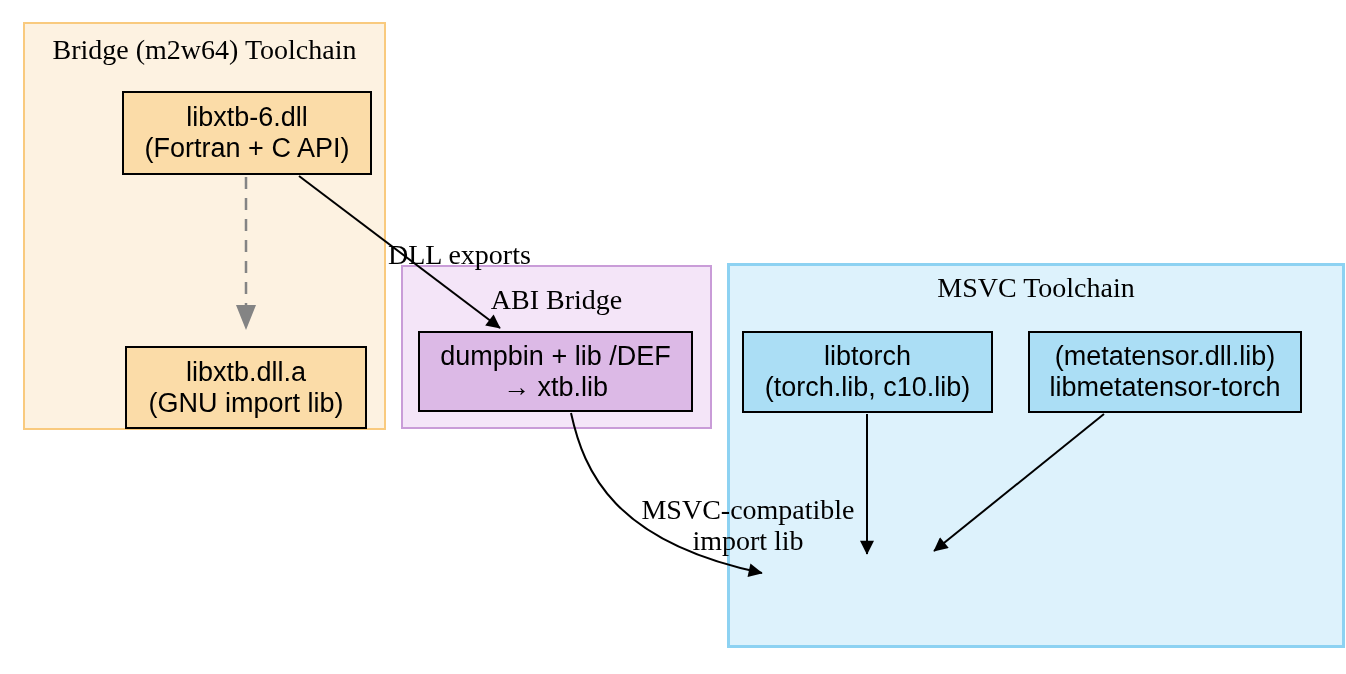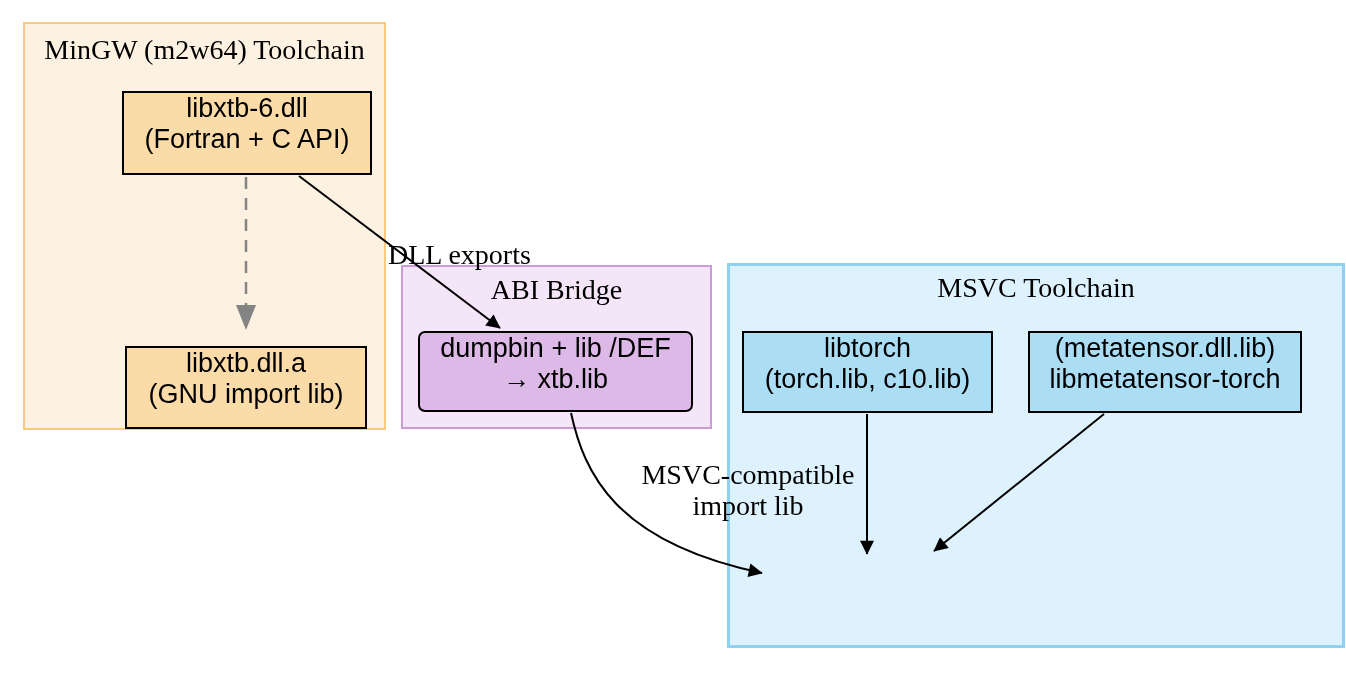--- a/index.html
+++ b/index.html
@@ -12,53 +12,53 @@
   .cluster-title{
     width:100%;text-align:center;
     font-family:"Liberation Serif","DejaVu Serif",serif;
     font-size:28px;color:#000;line-height:30px;
   }
   #cluster-mingw{left:23px;top:22px;width:363px;height:408px;
     background:#FDF2E1;border:2px solid #F9CA7E;}
   #cluster-mingw .cluster-title{margin-top:11px;}
   #cluster-abi{left:401px;top:265px;width:311px;height:164px;
     background:#F4E5F8;border:2px solid #C99CD8;}
-  #cluster-abi .cluster-title{margin-top:8px;}
+  #cluster-abi .cluster-title{margin-top:18px;}
   #cluster-msvc{left:727px;top:263px;width:618px;height:385px;
     background:#DDF2FC;border:3px solid #8DD2F2;}
   #cluster-msvc .cluster-title{margin-top:7px;}
   
   .node{
     position:absolute;box-sizing:border-box;border:2px solid #000;
-    display:flex;flex-direction:column;align-items:center;justify-content:flex-start;
+    display:flex;flex-direction:column;align-items:center;justify-content:center;
     font-size:27px;line-height:31px;color:#000;text-align:center;white-space:nowrap;
   }
   #node-libxtb6{left:122px;top:91px;width:250px;height:84px;background:#FBDCA8;}
   #node-libxtba{left:125px;top:346px;width:242px;height:83px;background:#FBDCA8;}
-  #node-dumpbin{left:418px;top:331px;width:275px;height:81px;background:#DCB9E6;border-radius:7px;}
+  #node-dumpbin{left:418px;top:331px;width:275px;height:81px;background:#DCB9E6;}
   #node-libtorch{left:742px;top:331px;width:251px;height:82px;background:#ABDEF5;}
   #node-libmetatensor{left:1028px;top:331px;width:274px;height:82px;background:#ABDEF5;}
   #node-eonclient{left:767px;top:557px;width:200px;height:75px;background:#D2E9CA;border:2px solid #7DB467;}
   
   .edge-label{
     position:absolute;font-family:"Liberation Serif","DejaVu Serif",serif;
     font-size:28px;line-height:31px;color:#000;white-space:nowrap;margin-top:27px;
   }
   #label-dll-exports{left:388px;top:212px;}
-  #label-msvc-import{left:640px;top:432px;width:216px;text-align:center;}
+  #label-msvc-import{left:640px;top:467px;width:216px;text-align:center;}
   
   #edges{position:absolute;left:0;top:0;width:1346px;height:674px;pointer-events:none;}
 </style>
 </head>
 <body>
 
 <div id="canvas">
 
   <div class="cluster" id="cluster-mingw">
-    <div class="cluster-title">MinGW (m2w64) Toolchain</div>
+    <div class="cluster-title">Bridge (m2w64) Toolchain</div>
   </div>
   <div class="cluster" id="cluster-abi">
     <div class="cluster-title">ABI Bridge</div>
   </div>
   <div class="cluster" id="cluster-msvc">
     <div class="cluster-title">MSVC Toolchain</div>
   </div>
 
   <div class="node" id="node-libxtb6">
     <div>libxtb-6.dll</div>

